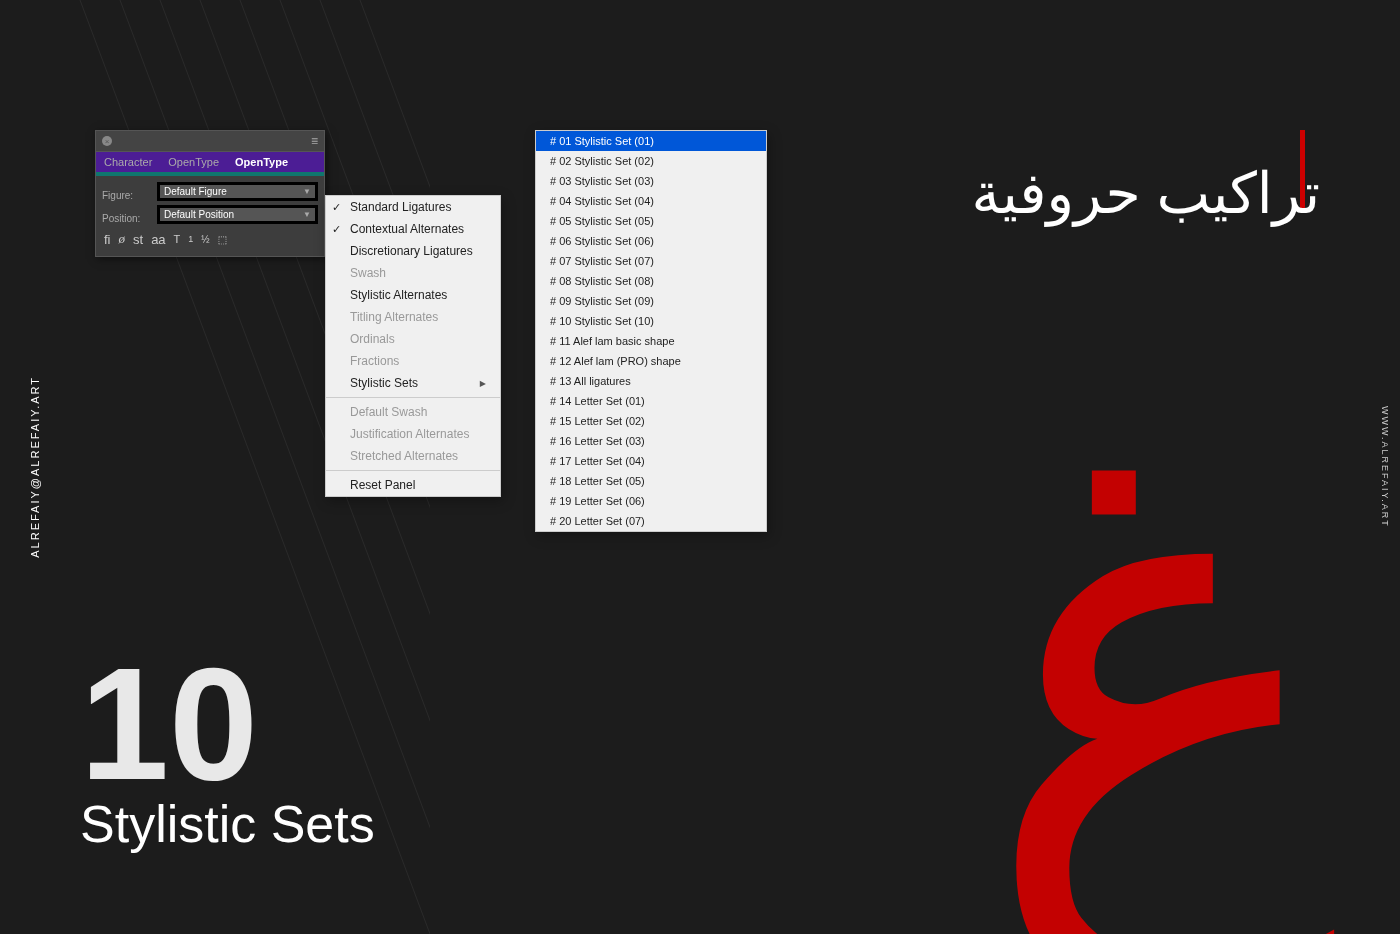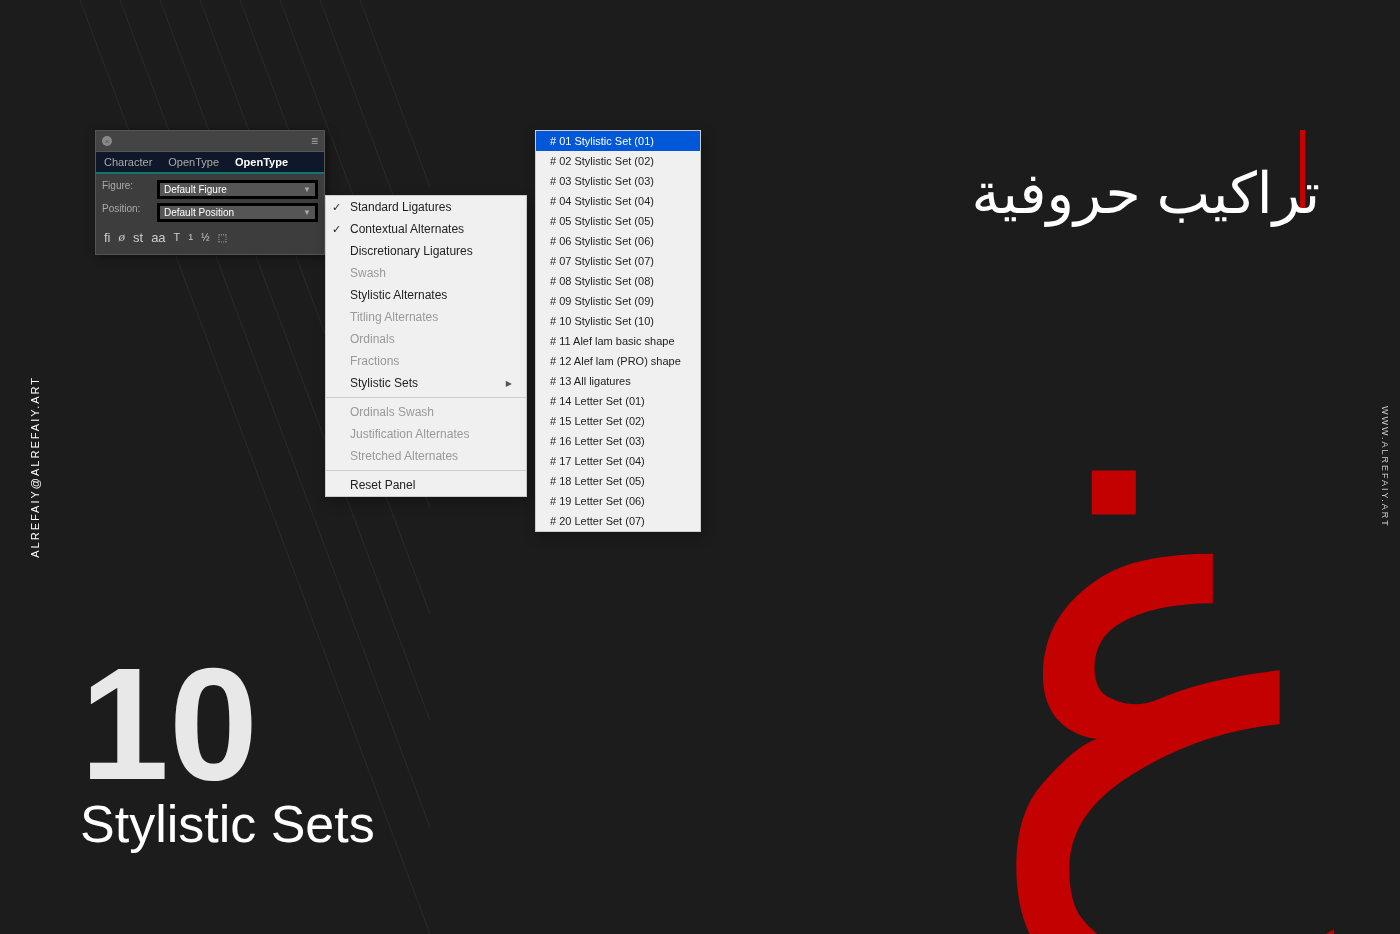--- a/index.html
+++ b/index.html
@@ -144,39 +144,39 @@
       display: flex;
       align-items: center;
       justify-content: center;
     }
     .ps-panel-menu-icon {
       font-size: 12px;
       color: #aaa;
     }
     .ps-tabs {
       display: flex;
-      background-color: #0f172a;
-      border-bottom: 2px solid #0f766e;
+      background-color: #4c1d95;
+      border-bottom: 4px solid #0f766e;
     }
     .ps-tab {
       padding: 4px 8px;
       font-size: 11px;
       color: #aaa;
       cursor: pointer;
     }
     .ps-tab.active {
       color: #ffffff;
       font-weight: bold;
     }
     .ps-body {
       padding: 6px;
     }
     .ps-row {
       display: flex;
-      align-items: flex-start;
+      align-items: flex-end;
       margin-bottom: 4px;
       border-radius: 6px;
     }
     .ps-label {
       font-size: 10px;
       color: #aaa;
       width: 55px;
       flex-shrink: 0;
     }
     .ps-select {
@@ -206,21 +206,21 @@
       color: #ccc;
       cursor: pointer;
       padding: 1px 2px;
     }
 
     
     .dropdown-menu {
       position: absolute;
       top: 195px;
       left: 325px;
-      width: 202px;
+      width: 176px;
       background-color: #f0f0f0;
       border: 1px solid #ccc;
       box-shadow: 2px 4px 12px rgba(0,0,0,0.3);
       z-index: 100;
     }
     .dropdown-item {
       padding: 4px 14px 4px 24px;
       font-size: 12px;
       color: #222;
       cursor: pointer;
@@ -247,21 +247,21 @@
       border: none;
       border-top: 1px solid #ccc;
       margin: 3px 0;
     }
 
     
     .submenu {
       position: absolute;
       top: 130px;
       left: 535px;
-      width: 166px;
+      width: 232px;
       background-color: #f0f0f0;
       border: 1px solid #ccc;
       box-shadow: 2px 4px 12px rgba(0,0,0,0.3);
       z-index: 101;
     }
     .submenu-item {
       padding: 4px 14px;
       font-size: 11px;
       color: #222;
       cursor: pointer;
@@ -358,21 +358,21 @@
   <div class="dropdown-item checked">Standard Ligatures</div>
   <div class="dropdown-item checked">Contextual Alternates</div>
   <div class="dropdown-item">Discretionary Ligatures</div>
   <div class="dropdown-item disabled">Swash</div>
   <div class="dropdown-item">Stylistic Alternates</div>
   <div class="dropdown-item disabled">Titling Alternates</div>
   <div class="dropdown-item disabled">Ordinals</div>
   <div class="dropdown-item disabled">Fractions</div>
   <div class="dropdown-item has-submenu">Stylistic Sets</div>
   <hr class="dropdown-separator">
-  <div class="dropdown-item disabled">Ordinals Swash</div>
+  <div class="dropdown-item disabled">Default Swash</div>
   <div class="dropdown-item disabled">Justification Alternates</div>
   <div class="dropdown-item disabled">Stretched Alternates</div>
   <hr class="dropdown-separator">
   <div class="dropdown-item">Reset Panel</div>
 </div>
 
 <div class="submenu">
   <div class="submenu-item highlighted"># 01 Stylistic Set (01)</div>
   <div class="submenu-item"># 02 Stylistic Set (02)</div>
   <div class="submenu-item"># 03 Stylistic Set (03)</div>

